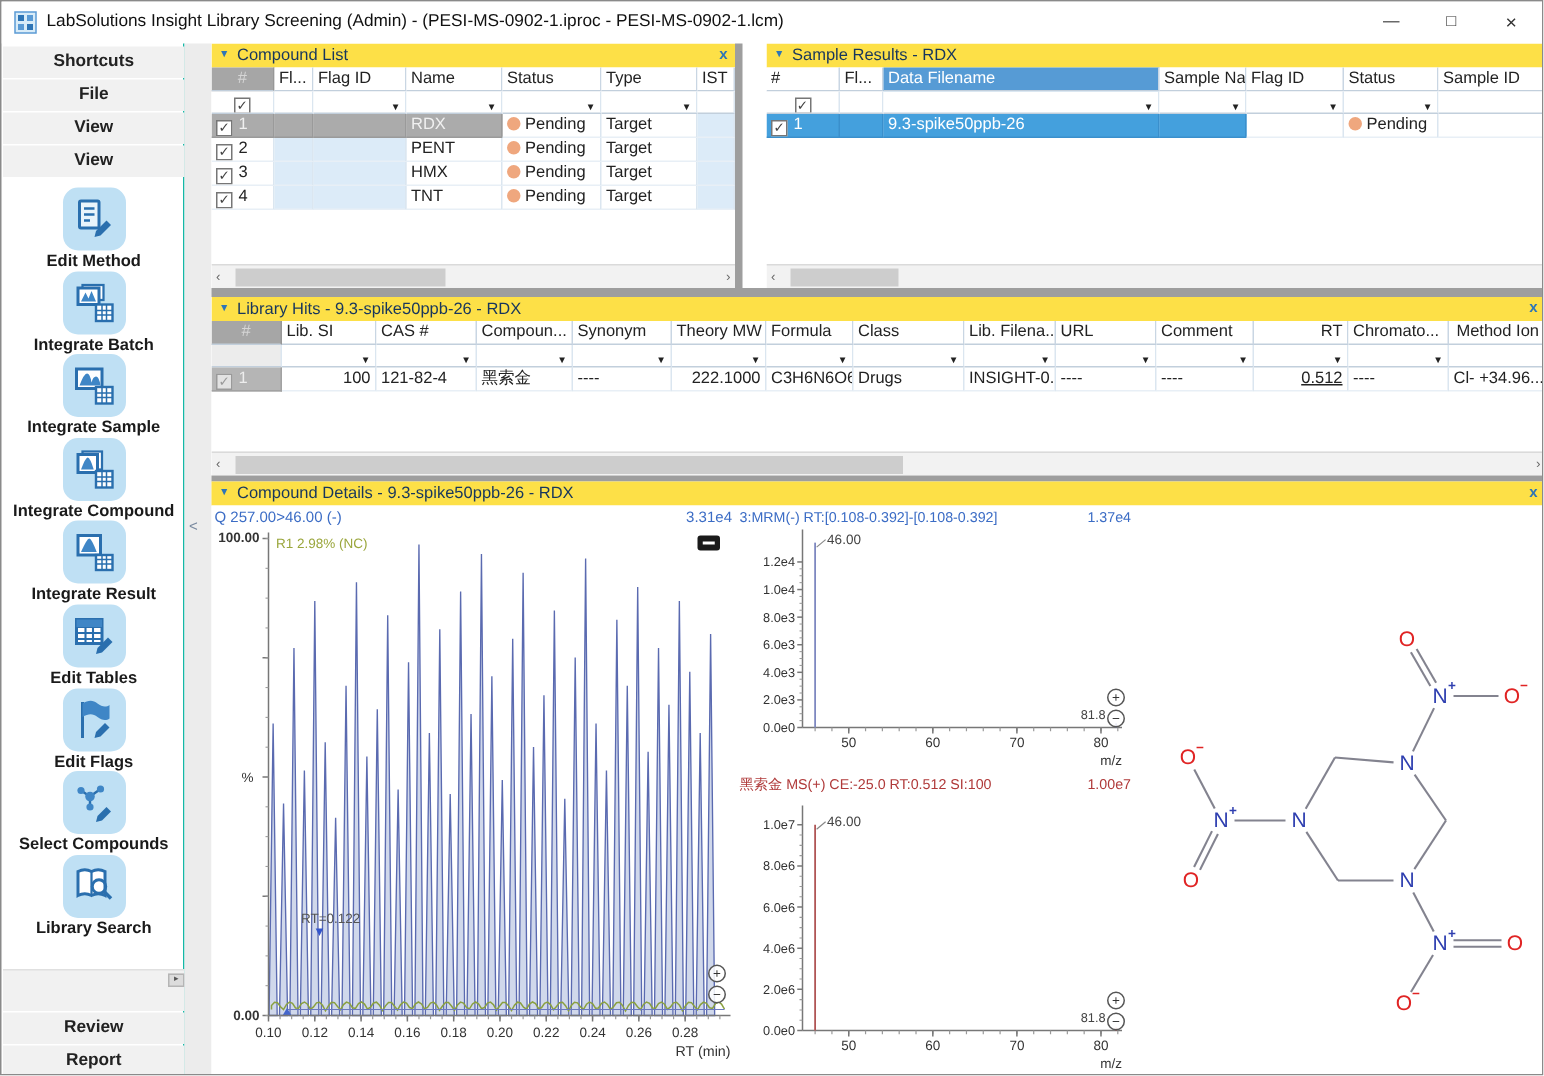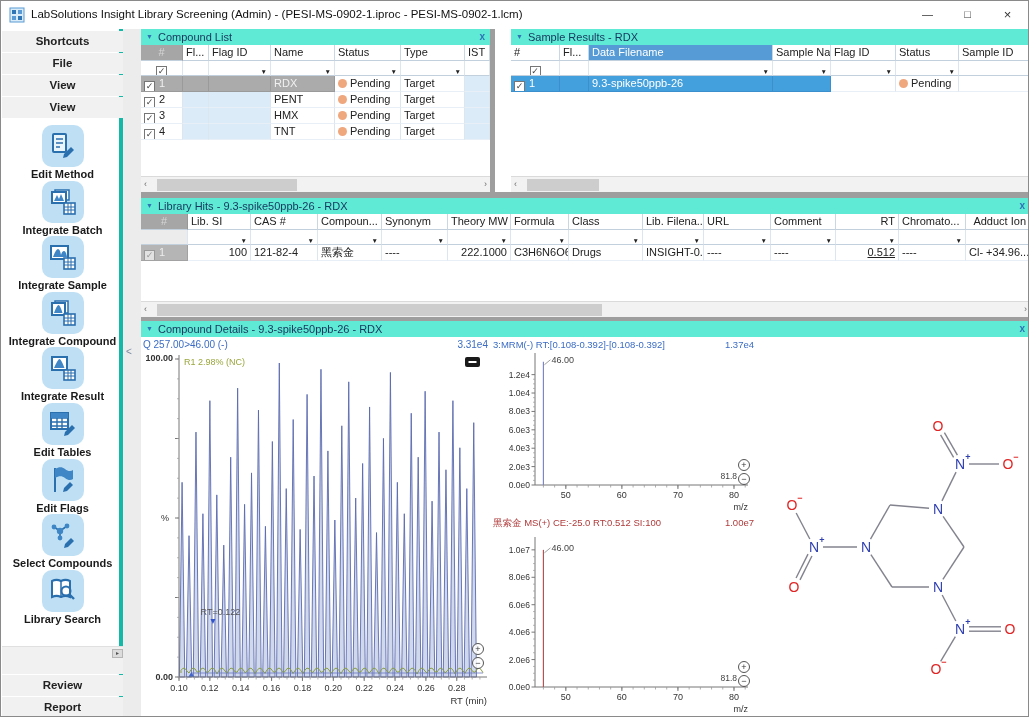--- a/index.html
+++ b/index.html
@@ -3,32 +3,32 @@
 <meta charset="utf-8">
 <style>
   *{margin:0;padding:0;box-sizing:border-box}
   html,body{background:#fff}
   #app{position:relative;width:1029px;height:717px;background:#fff;border:1px solid #8a8a8a;
        font-family:"Liberation Sans",sans-serif;overflow:hidden}
   .abs{position:absolute}
   .titlebar{left:0;top:0;width:1027px;height:28px;background:#fff}
   .apptitle{left:30px;top:7px;font-size:11.5px;color:#111;white-space:nowrap}
   .wbtn{top:6px;width:17px;height:16px;font-size:11px;color:#333;text-align:center;line-height:15px}
-  .sidebar{left:1px;top:28px;width:121px;height:688px;background:#fff;border-right:4px solid #14b8a6}
+  .sidebar{left:1px;top:28px;width:121px;height:688px;background:#fff;border-right:1px solid #14b8a6}
   .secbar{width:121px;height:21px;background:#f1f1f1;margin-bottom:1px;text-align:center;
           font-size:11.5px;font-weight:600;color:#222;line-height:21px}
   .toolitem{width:121px;text-align:center}
   .tooltile{width:42px;height:42px;border-radius:10px;background:#bfe0f4;margin:0 auto;
             display:flex;align-items:center;justify-content:center}
   .toollabel{font-size:11px;font-weight:700;color:#1a1a1a;margin-top:1px;white-space:nowrap}
   .splitter{left:122px;top:28px;width:18px;height:688px;background:#ececec}
   .collapse{left:125px;top:344px;width:12px;height:14px;font-size:10px;color:#7a8aa0;line-height:14px}
   .strip{background:#9e9e9e}
   .panel{background:#fff;overflow:hidden}
-  .phead{height:16px;background:#5eead4;font-size:11px;color:#17365d;line-height:16px;position:relative;white-space:nowrap}
+  .phead{height:16px;background:#fde047;font-size:11px;color:#17365d;line-height:16px;position:relative;white-space:nowrap}
   .ptri{position:absolute;left:5px;top:0px;color:#2e75b6;font-size:7px}
   .ptitle{margin-left:17px}
   .pclose{position:absolute;right:5px;top:0;color:#2e75b6;font-weight:bold;font-size:10px}
   .rowflex{display:flex}
   .cell{height:16px;border-right:1px solid #dbe6f0;border-bottom:1px solid #e8eff6;font-size:11px;
         line-height:15px;padding:0 3px;overflow:hidden;white-space:nowrap;position:relative;color:#222}
   .hcell{background:#fff;border-right:1px solid #c9d6e3;border-bottom:1px solid #c2cfdc;color:#222}
   .fcell{height:15px;background:#fff;border-right:1px solid #dbe6f0;border-bottom:1px solid #c2cfdc}
   .cb{display:inline-block;width:11px;height:11px;border:1px solid #767676;background:#fff;font-size:9px;
       line-height:9px;text-align:center;color:#444;vertical-align:-2px}
@@ -324,21 +324,21 @@
           <div class="cell hcell" style="width:64px">Compoun...</div>
           <div class="cell hcell" style="width:66px">Synonym</div>
           <div class="cell hcell" style="width:63px">Theory MW</div>
           <div class="cell hcell" style="width:58px">Formula</div>
           <div class="cell hcell" style="width:74px">Class</div>
           <div class="cell hcell" style="width:61px">Lib. Filena...</div>
           <div class="cell hcell" style="width:67px">URL</div>
           <div class="cell hcell" style="width:65px">Comment</div>
           <div class="cell hcell" style="width: 63px; text-align: right;">RT</div>
           <div class="cell hcell" style="width:67px">Chromato...</div>
-          <div class="cell hcell" style="width: 64px; text-align: right;">Adduct Ion</div>
+          <div class="cell hcell" style="width: 64px; text-align: right;">Method Ion</div>
         </div>
         <div class="rowflex">
           <div class="cell fcell" style="width: 47px; line-height: 14px; background: rgb(236, 236, 236);"></div>
           <div class="cell fcell" style="width:63px;line-height:14px">
             <span class="fun">▼</span>
           </div>
           <div class="cell fcell" style="width:67px;line-height:14px">
             <span class="fun">▼</span>
           </div>
           <div class="cell fcell" style="width:64px;line-height:14px">

